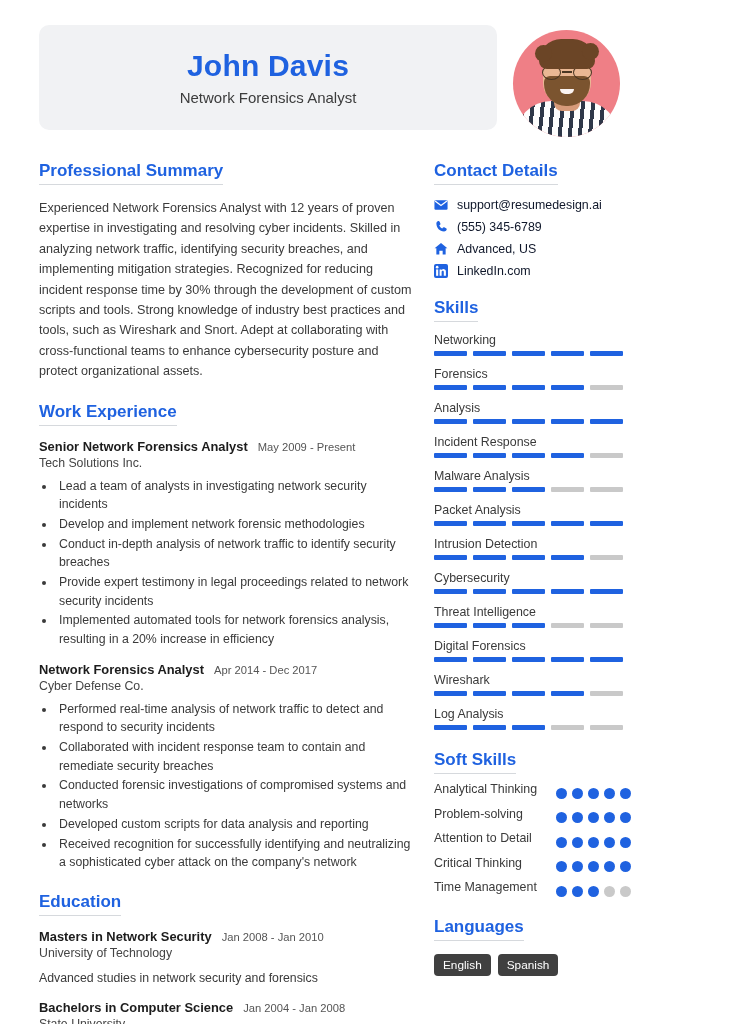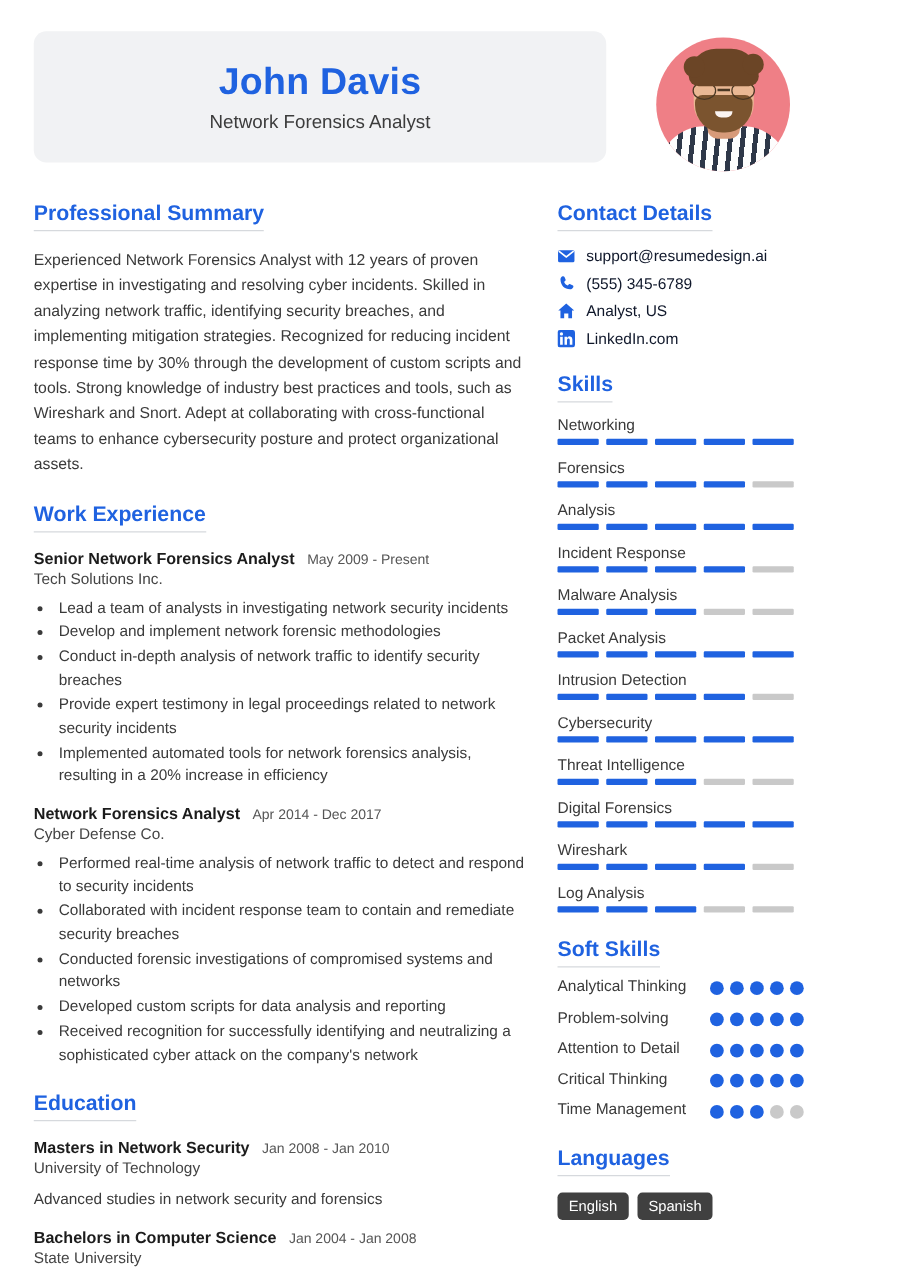--- a/index.html
+++ b/index.html
@@ -3,21 +3,21 @@
 <meta charset="utf-8">
 <style>
   * { margin:0; padding:0; box-sizing:border-box; }
   html,body{
     width:730px; height:1024px;
     background:#ffffff;
     font-family:"Liberation Sans", sans-serif;
     color:#333333;
     -webkit-font-smoothing:antialiased;
   }
-  .page{ position:relative; width:677px; height:1024px; padding:25px 27px; }
+  .page{ position:relative; width:677px; height:1024px; padding:25px 39px; }
 
   
   .topband{ display:flex; align-items:flex-start; gap:0; }
   .namecard{
     width:458px; height:105px;
     background:#f1f2f4; border-radius:10px;
     display:flex; flex-direction:column; align-items:center; justify-content:center;
     gap:6px;
   }
   .fullname{
@@ -106,21 +106,21 @@
   .c-ico svg{ display:block; }
 
   
   .skill{ margin-top:11px; }
   .skill-name{ font-size:12.4px; color:#3a3a3a; margin-bottom:4px; }
   .bars{ display:flex; gap:6px; }
   .seg{ width:33px; height:5px; border-radius:1px; background:#c9c9c9; }
   .seg.on{ background:#1f62e0; }
 
   
-  .soft{ display:flex; align-items:center; margin-top:6px; }
+  .soft{ display:flex; align-items:flex-end; margin-top:6px; }
   .soft-name{ font-size:12.4px; color:#3a3a3a; width:122px; flex:0 0 122px; line-height:1.5; }
   .dots{ width:82px; display:flex; flex-wrap:wrap; gap:5px; padding-top:3px; }
   .dot{ width:11px; height:11px; border-radius:50%; background:#c9c9c9; }
   .dot.on{ background:#1f62e0; }
 
   
   .langs{ margin-top:13px; display:flex; flex-wrap:wrap; gap:7px; }
   .lang{
     background:#404040; color:#fff; font-size:11.8px;
     padding:4px 9px; border-radius:4px;
@@ -242,21 +242,21 @@
                 </svg>
               </span>
               <span>(555) 345-6789</span>
             </div>
             <div class="c-row">
               <span class="c-ico">
                 <svg width="14" height="14" viewBox="0 0 16 16">
                   <path d="M8 1 0.7 7.2h2v7.1h3.4v-4.2h3.8v4.2h3.4V7.2h2z" fill="#1f62e0"></path>
                 </svg>
               </span>
-              <span>Analyst, US</span>
+              <span>Advanced, US</span>
             </div>
             <div class="c-row">
               <span class="c-ico">
                 <svg width="14" height="14" viewBox="0 0 16 16">
                   <rect width="16" height="16" rx="2.2" fill="#1f62e0"></rect>
                   <rect x="2.4" y="6.2" width="2.4" height="7.3" fill="#fff"></rect>
                   <circle cx="3.6" cy="3.6" r="1.5" fill="#fff"></circle>
                   <path d="M6.4 6.2h2.3v1a2.6 2.6 0 0 1 4.9 1.4v4.9h-2.4V9.2c0-.9-.5-1.4-1.2-1.4s-1.3.6-1.3 1.5v4.2H6.4z" fill="#fff"></path>
                 </svg>
               </span>

